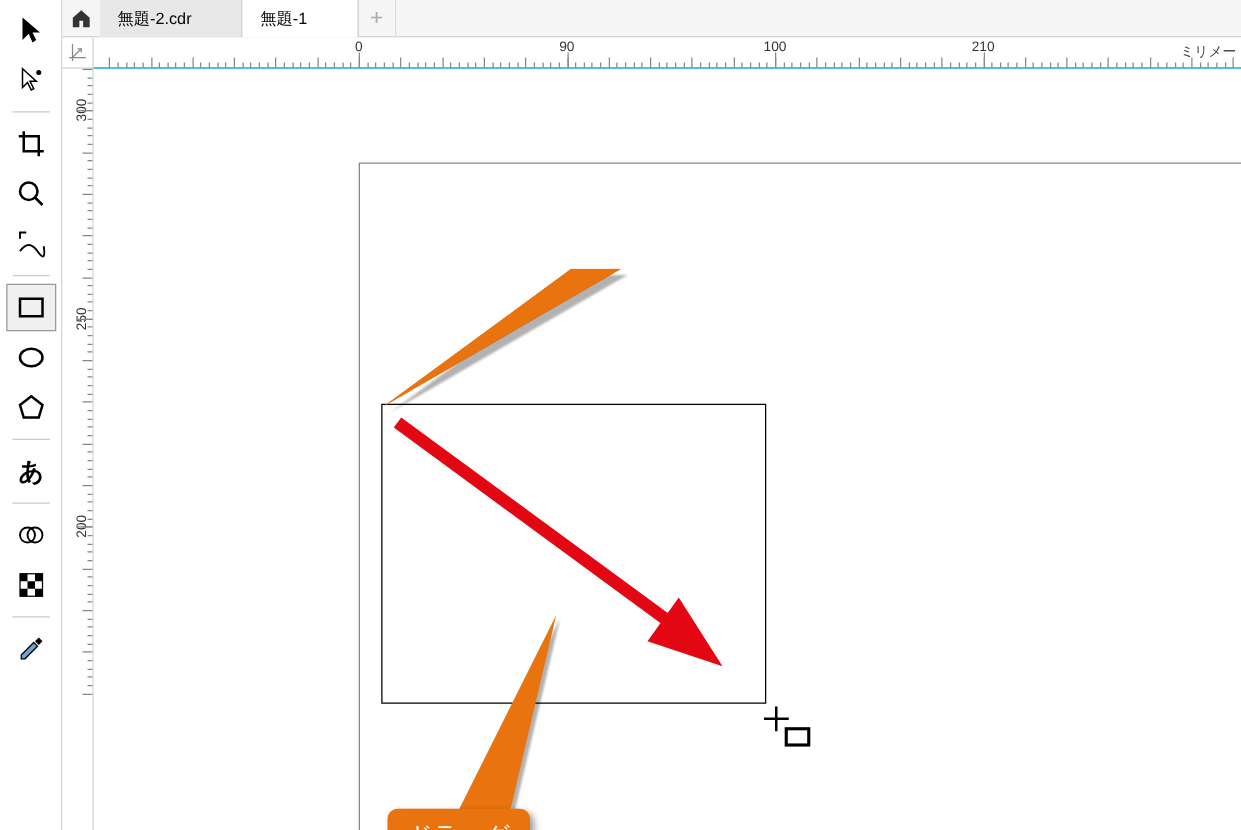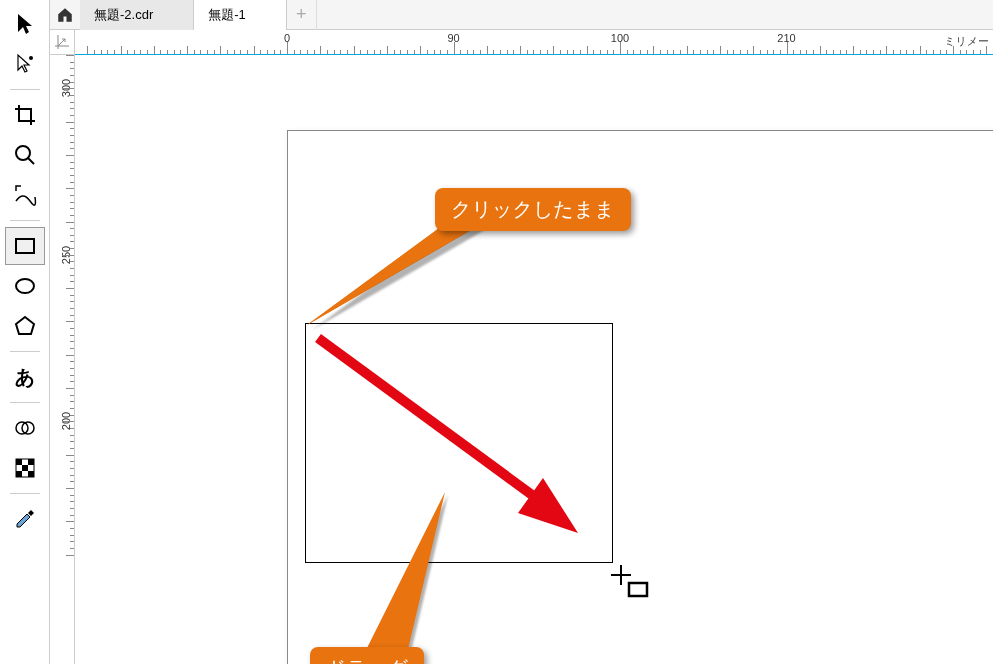--- a/index.html
+++ b/index.html
@@ -562,23 +562,20 @@
           <line x1="0" y1="10" x2="20" y2="10" stroke="#000" stroke-width="2"></line>
           <rect x="18" y="18" width="18" height="13" stroke="#000" stroke-width="2.5" fill="none"></rect>
         </svg>
       </div>
 
       <svg class="callout-tail" style="left:232px; top:160px;" width="200" height="120" viewBox="0 0 200 120">
         <polygon points="0,110 150,0 190,0" fill="#e8730f"></polygon>
         <polygon points="3,113 153,3 193,3" fill="rgba(0,0,0,0.3)" style="filter:blur(1px)" transform="translate(2,2)"></polygon>
         <polygon points="0,110 150,0 190,0" fill="#e8730f"></polygon>
       </svg>
-      <div class="callout-bubble" style="left:360px; top:133px;">
-        <span>クリックしたまま</span>
-      </div>
 
       <svg class="callout-tail" style="left:285px; top:437px;" width="130" height="180" viewBox="0 0 130 180">
         <polygon points="88,3 3,173 48,173" fill="rgba(0,0,0,0.3)" style="filter:blur(1px)"></polygon>
         <polygon points="85,0 0,170 45,170" fill="#e8730f"></polygon>
       </svg>
       <div class="callout-bubble" style="left:235px; top:592px;">
         <span>ドラッグ</span>
       </div>
     </div>
   </div>

